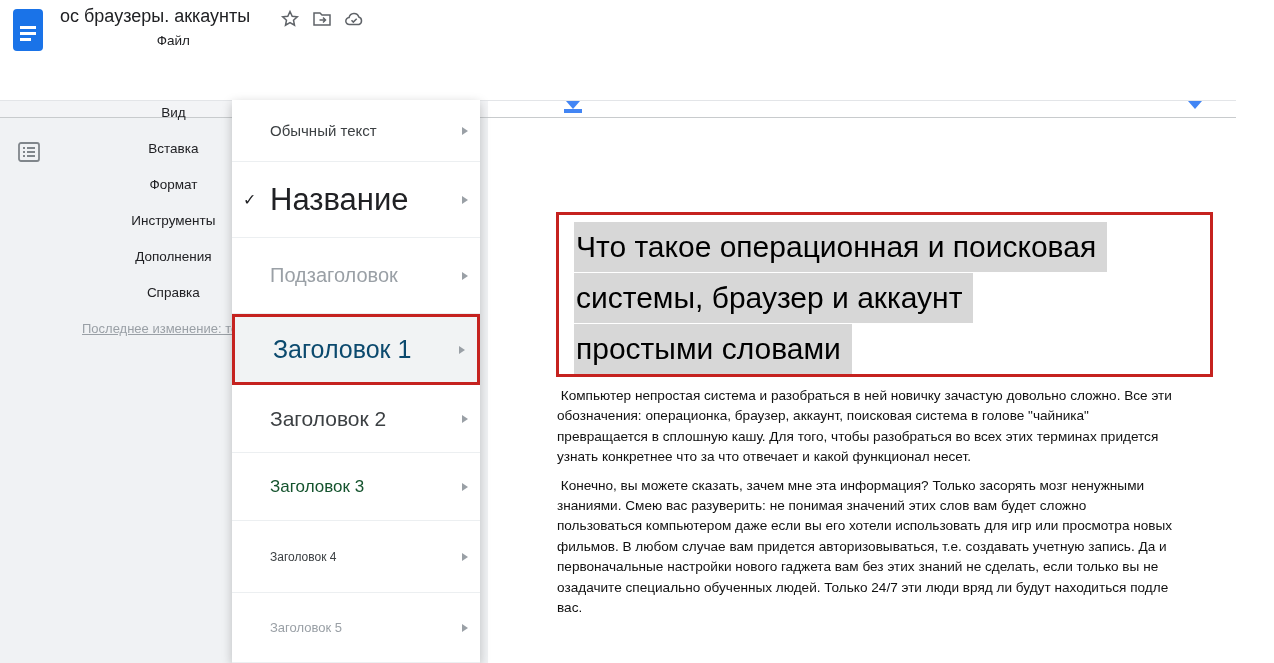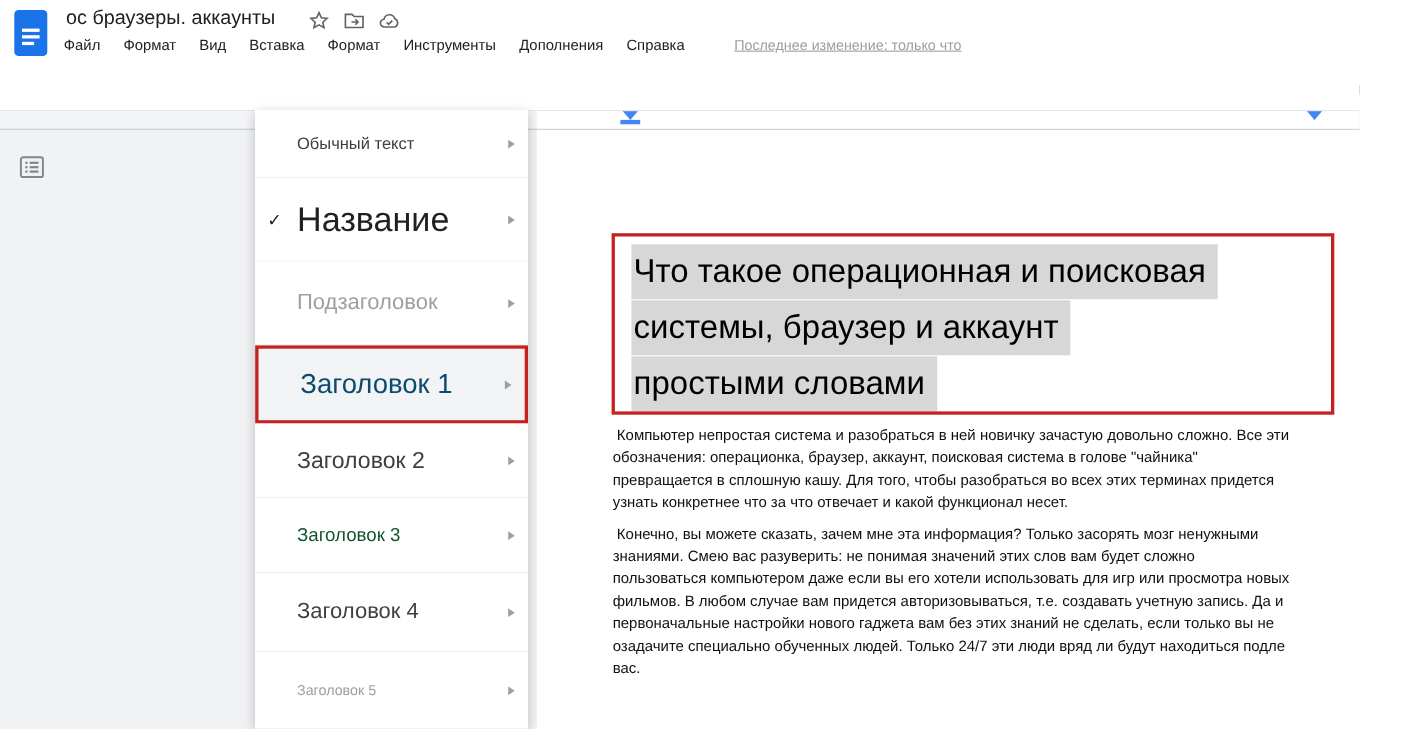--- a/index.html
+++ b/index.html
@@ -4,21 +4,21 @@
 <style>
   html,body{margin:0;padding:0;background:#fff;}
   #screen{position:relative;width:1236px;height:663px;overflow:hidden;background:#fff;
           font-family:"Liberation Sans",sans-serif;color:#202124;}
 
   
   .header{position:absolute;left:0;top:0;right:0;height:62px;background:#fff;z-index:20;}
   .logo{position:absolute;left:12px;top:8px;width:32px;height:44px;}
   .doc-name{position:absolute;left:60px;top:6px;font-size:18px;color:#202124;}
   .title-ic{position:absolute;top:9px;width:20px;height:20px;}
-  .menubar{position:absolute;left:58px;top:33px;display:flex;gap:21px;align-items:center;}
+  .menubar{position:absolute;left:58px;top:33px;display:flex;gap:21px;align-items:center;flex-direction:column;}
   .menu-item{font-size:13.5px;color:#202124;cursor:default;}
   .last-edit{font-size:13px;color:#9aa0a6;text-decoration:underline;margin-left:24px;}
 
   
   .toolbar{position:absolute;left:0;top:62px;right:0;height:38px;background:#fff;
            border-bottom:1px solid #e3e5e8;z-index:20;}
   .tb{position:absolute;top:66px;height:30px;width:28px;display:flex;align-items:center;
       justify-content:center;border:none;background:transparent;padding:0;border-radius:3px;color:#444746;}
   .tb svg{display:block;}
   .tb-div{position:absolute;top:71px;width:1px;height:20px;background:#dadce0;}
@@ -79,21 +79,21 @@
   .dropdown{position:absolute;left:232px;top:100px;width:248px;height:563px;background:#fff;
             box-shadow:0 3px 10px rgba(0,0,0,.22);z-index:30;}
   .sm-item{position:relative;display:flex;align-items:center;padding-left:38px;
            border-bottom:1px solid #eceff1;background:#fff;box-sizing:border-box;cursor:default;}
   .mi-normal{height:62px;font-size:15px;color:#3c4043;}
   .mi-title{height:76px;font-size:31px;color:#202124;}
   .mi-subtitle{height:76px;font-size:20px;color:#9aa0a6;}
   .mi-h1{height:71px;font-size:25px;color:#0c4a6e;}
   .mi-h2{height:68px;font-size:21px;color:#3c4043;}
   .mi-h3{height:68px;font-size:17px;color:#14532d;}
-  .mi-h4{height:72px;font-size:20px;color:#3c4043;}
+  .mi-h4{height:72px;font-size:12px;color:#3c4043;}
   .mi-h5{height:70px;font-size:13px;color:#9aa0a6;}
   .mi-boxed{background:#f1f3f4;border:3px solid #c5221f;}
   .sm-check{position:absolute;left:11px;font-size:16px;color:#202124;}
   .sm-arrow{position:absolute;right:12px;width:0;height:0;border-left:6px solid #9aa0a6;
             border-top:4.5px solid transparent;border-bottom:4.5px solid transparent;}
 </style>
 </head>
 <body>
 
 <div id="screen">

